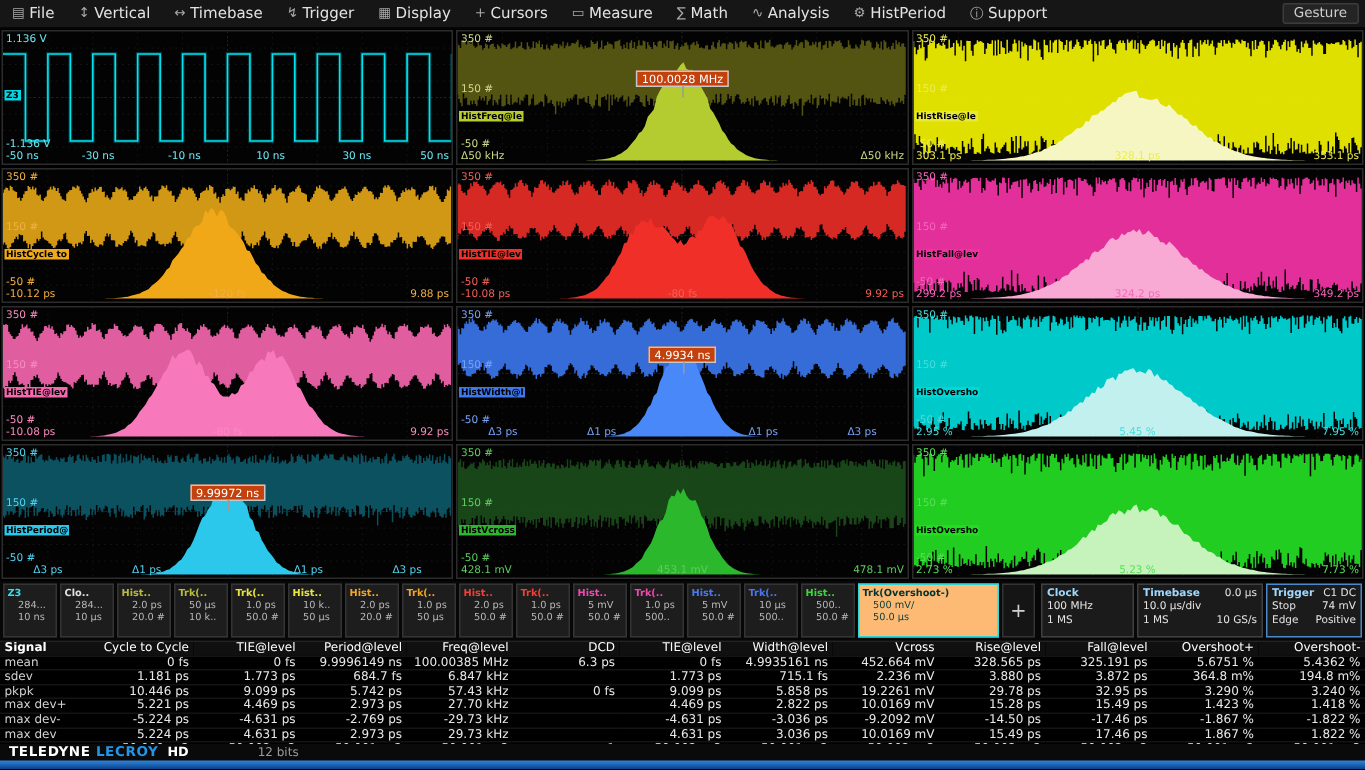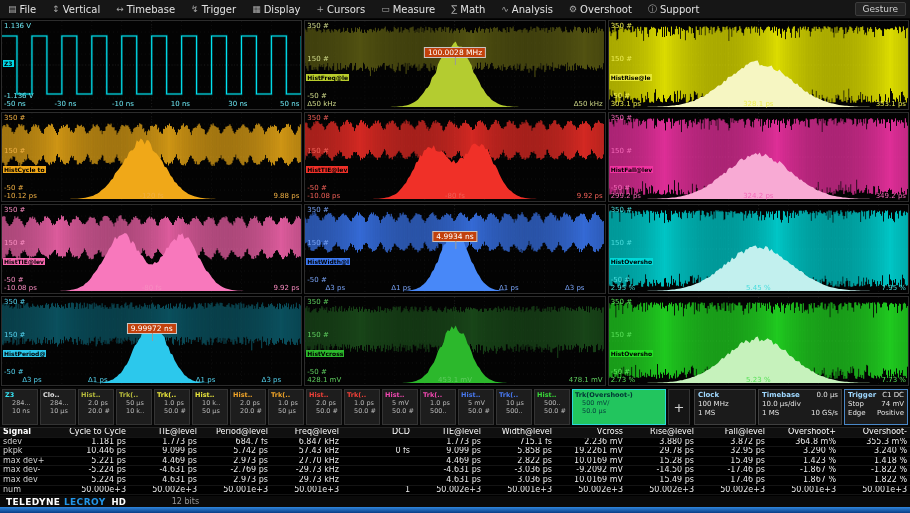--- a/index.html
+++ b/index.html
@@ -18,21 +18,21 @@
   .bl{position:absolute;bottom:1px;font-size:7px;line-height:8px;z-index:3;white-space:nowrap;}
   .ptag{position:absolute;left:1px;font-size:6px;line-height:7px;color:#000;font-weight:bold;padding:0 1px;z-index:3;white-space:nowrap;}
   .callout{position:absolute;transform:translateX(-50%);background:#c2410c;border:1px solid #c6c6c6;color:#fff;font-size:7.5px;line-height:9px;padding:0 3px;z-index:4;white-space:nowrap;}
   .callout:after{content:"";position:absolute;left:50%;top:100%;height:8px;border-left:1px solid #9a9a9a;}
   
   .strip{flex:0 0 40px;display:flex;align-items:stretch;gap:2px;padding:2px;background:#070707;box-sizing:border-box;}
   .desc-wrap{display:flex;gap:2px;}
   .desc-box{width:36px;flex:0 0 36px;background:#1d1d1d;border:1px solid #343434;box-sizing:border-box;overflow:hidden;}
   .desc-title{font-size:6.5px;line-height:8px;font-weight:bold;padding:1px 2px 0;white-space:nowrap;}
   .desc-line{font-size:6.5px;line-height:8px;color:#b8b8b8;padding:0 9px;white-space:nowrap;}
-  .desc-box.selected{width:94px;flex:0 0 94px;background:#22c55e;border-color:#2cd8d8;}
+  .desc-box.selected{width:94px;flex:0 0 94px;background:#fdba74;border-color:#2cd8d8;}
   .desc-box.selected .desc-title{color:#003434;}
   .desc-box.selected .desc-line{color:#063c3c;}
   .desc-add{width:22px;flex:0 0 22px;background:#151515;border:1px solid #343434;display:flex;align-items:center;justify-content:center;color:#d0d0d0;font-size:13px;box-sizing:border-box;}
   .info-wrap{display:flex;gap:2px;margin-left:auto;}
   .info-box{background:#1b1b1b;border:1px solid #404040;box-sizing:border-box;padding:1px 3px;color:#e4e4e4;font-size:7px;line-height:9px;display:flex;flex-direction:column;overflow:hidden;}
   .ib-row{display:flex;justify-content:space-between;gap:4px;white-space:nowrap;}
   .ib-title{color:#9fd8ff;font-weight:bold;}
   .clock-box{width:62px;}
   .timebase-box{width:84px;}
   .trigger-box{width:64px;border-color:#4a88c8;}
@@ -90,21 +90,21 @@
         <div class="menu-item">
           <span class="mi-icon">∑</span>
           <span class="mi-label">Math</span>
         </div>
         <div class="menu-item">
           <span class="mi-icon">∿</span>
           <span class="mi-label">Analysis</span>
         </div>
         <div class="menu-item">
           <span class="mi-icon">⚙</span>
-          <span class="mi-label">Overshoot</span>
+          <span class="mi-label">HistPeriod</span>
         </div>
         <div class="menu-item">
           <span class="mi-icon">ⓘ</span>
           <span class="mi-label">Support</span>
         </div>
       </div>
     <button class="gesture-btn">Gesture</button>
   </div>
 
   <div class="grid">
@@ -434,33 +434,48 @@
             <th>Width@level</th>
             <th>Vcross</th>
             <th>Rise@level</th>
             <th>Fall@level</th>
             <th>Overshoot+</th>
             <th>Overshoot-</th>
           </tr>
         </thead>
       <tbody>
           <tr>
+            <td class="rowlabel">mean</td>
+            <td>0 fs</td>
+            <td>0 fs</td>
+            <td>9.9996149 ns</td>
+            <td>100.00385 MHz</td>
+            <td>6.3 ps</td>
+            <td>0 fs</td>
+            <td>4.9935161 ns</td>
+            <td>452.664 mV</td>
+            <td>328.565 ps</td>
+            <td>325.191 ps</td>
+            <td>5.6751 %</td>
+            <td>5.4362 %</td>
+          </tr>
+          <tr>
             <td class="rowlabel">sdev</td>
             <td>1.181 ps</td>
             <td>1.773 ps</td>
             <td>684.7 fs</td>
             <td>6.847 kHz</td>
             <td></td>
             <td>1.773 ps</td>
             <td>715.1 fs</td>
             <td>2.236 mV</td>
             <td>3.880 ps</td>
             <td>3.872 ps</td>
             <td>364.8 m%</td>
-            <td>355.3 m%</td>
+            <td>194.8 m%</td>
           </tr>
           <tr>
             <td class="rowlabel">pkpk</td>
             <td>10.446 ps</td>
             <td>9.099 ps</td>
             <td>5.742 ps</td>
             <td>57.43 kHz</td>
             <td>0 fs</td>
             <td>9.099 ps</td>
             <td>5.858 ps</td>

